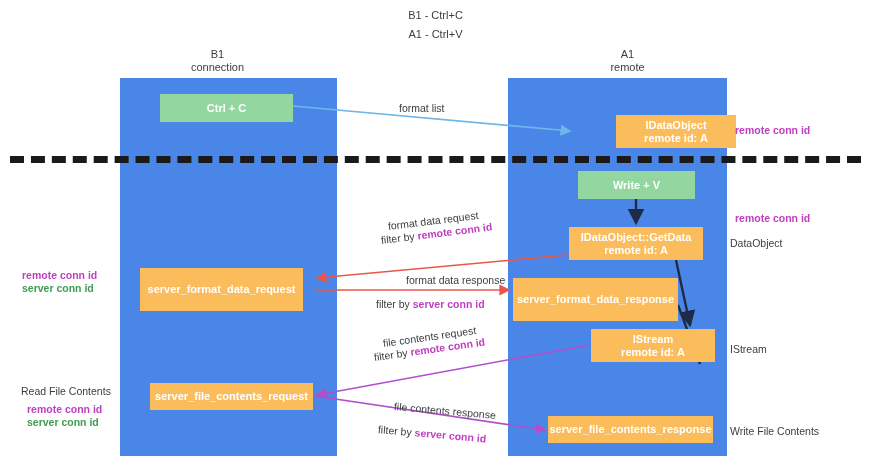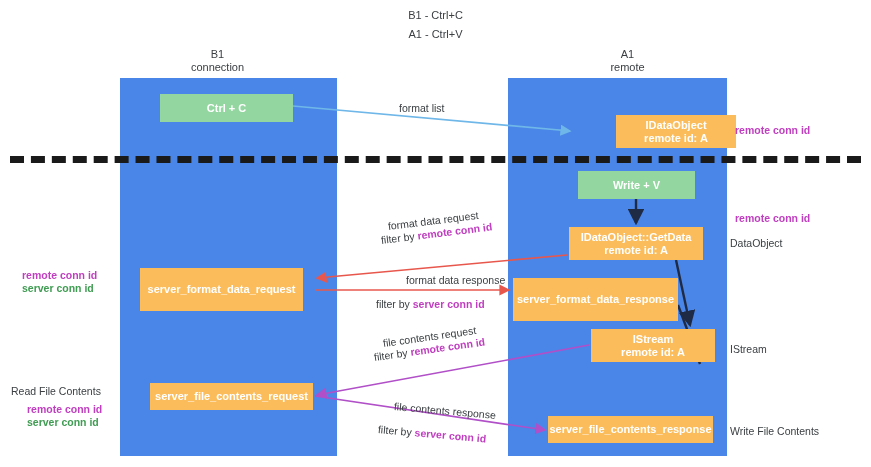--- a/index.html
+++ b/index.html
@@ -89,21 +89,21 @@
   .side.mag{color:#c03fc0;font-weight:bold;}
   .side.grn{color:#3f9c52;font-weight:bold;}
   .side.dark{color:#3c4043;}
 
   #s-rconn1{left:735px;top:123px;}
   #s-rconn2{left:735px;top:211px;}
   #s-dataobject{left:730px;top:236px;}
   #s-istream{left:730px;top:342px;}
   #s-writefile{left:730px;top:424px;}
 
-  #s-readfile{left:11px;top:384px;}
+  #s-readfile{left:21px;top:384px;}
   #s-lconn-mag{left:27px;top:402px;}
   #s-lconn-grn{left:27px;top:415px;}
   #s-mconn-mag{left:22px;top:268px;}
   #s-mconn-grn{left:22px;top:281px;}
 
   
   #arrows{position:absolute;left:0;top:0;width:871px;height:467px;pointer-events:none;}
 </style>
 </head>
 <body>

